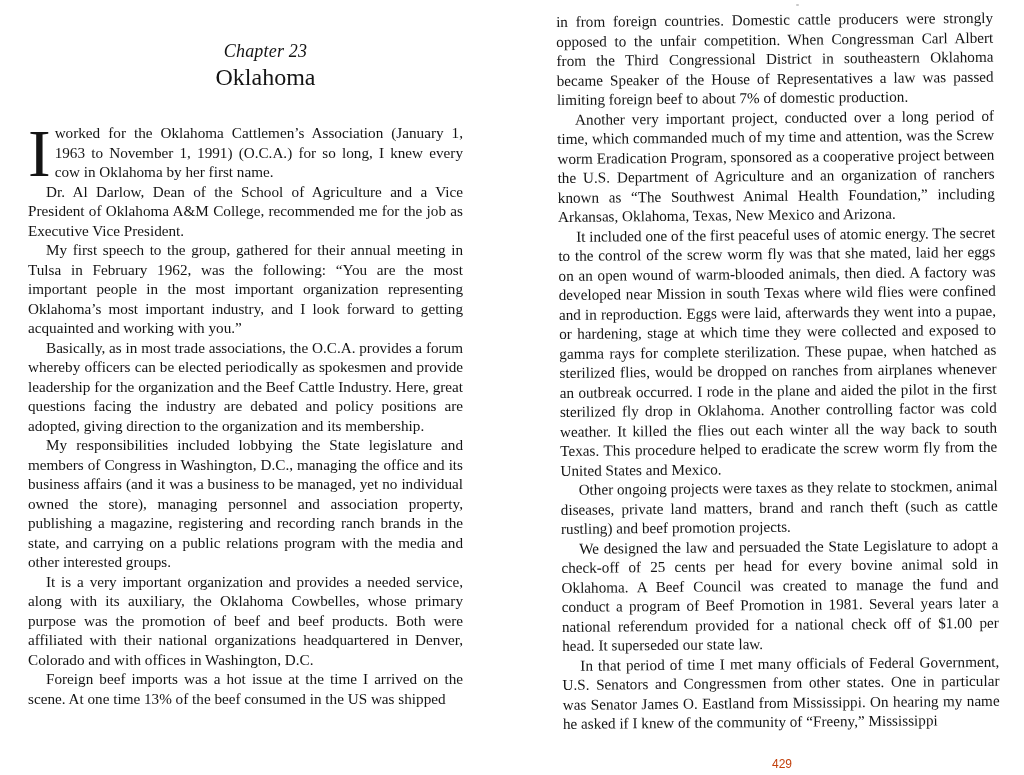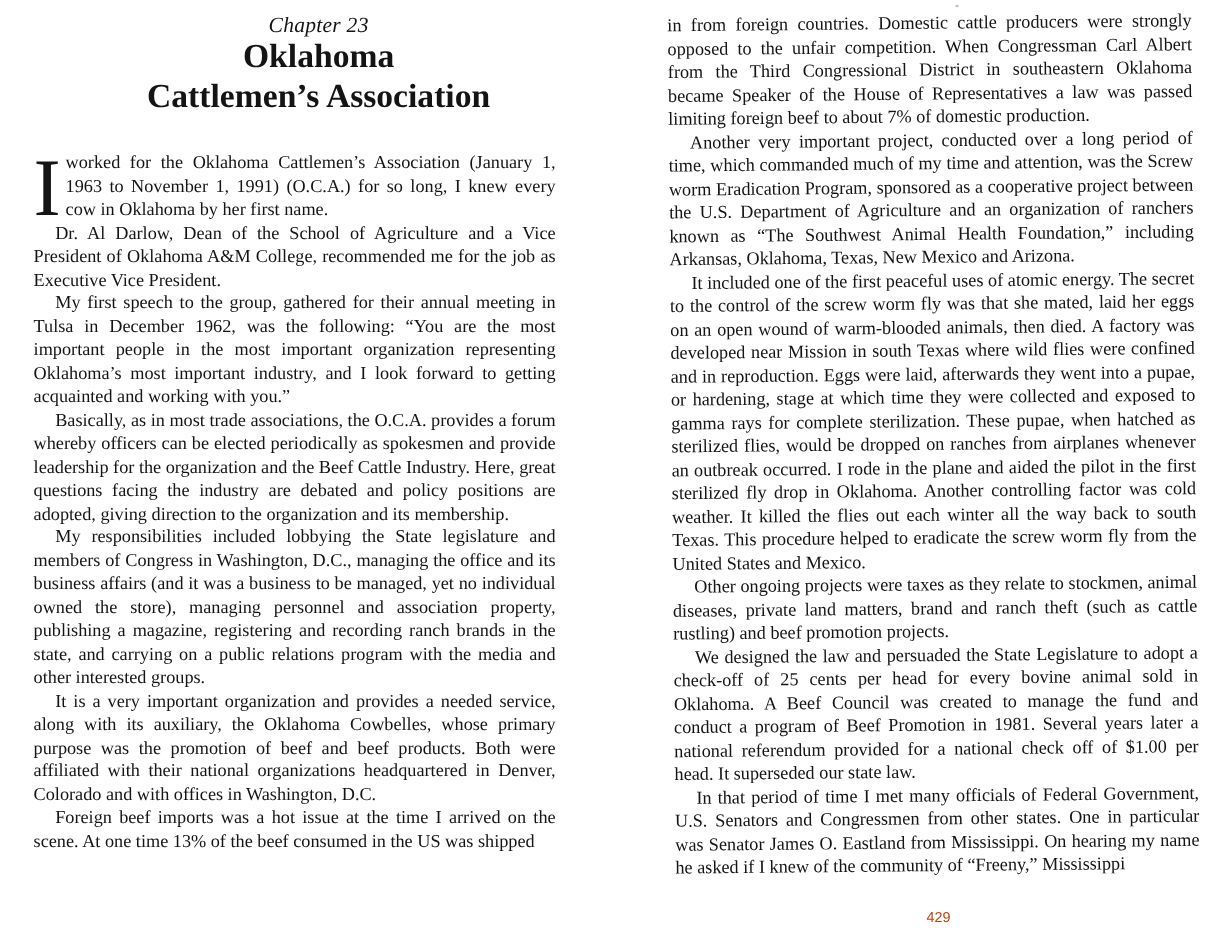--- a/index.html
+++ b/index.html
@@ -1,45 +1,44 @@
 <!DOCTYPE html>
 <html><head>
 <meta charset="utf-8">
 <style>
   html, body { margin: 0; padding: 0; background: #ffffff; }
   body { width: 1024px; height: 775px; position: relative; overflow: hidden; color: #111; }
   .page { position: absolute; top: 0; font-family: "Liberation Serif", serif; font-size: 15.2px; line-height: 19.5px; color: #141414; }
   .left-page { left: 28px; width: 435px; }
   .right-page { left: 556px; width: 437px; top: 12px; transform: rotate(-0.55deg); transform-origin: left top; }
-  .chapter-header { text-align: center; margin-left: 0px; padding-top: 10px; }
+  .chapter-header { text-align: center; margin-left: 0px; padding-top: 40px; }
   .chapter-label { font-style: italic; font-size: 18px; line-height: 22px; letter-spacing: 0.2px; margin-left: 40px; }
-  .chapter-title { font-weight: bold; font-size: 28px; line-height: 31px; margin-left: 40px; }
+  .chapter-title { font-weight: normal; font-size: 24px; line-height: 31px; margin-left: 40px; }
   .chapter-title.second { margin-top: 2px; }
   .body-text { margin-top: 30px; }
   p { margin: 0; text-align: justify; text-indent: 18px; }
   p.first { text-indent: 0; }
   .drop-cap { float: left; font-size: 68px; line-height: 56px; margin: 2px 4px 0 0; font-weight: normal; }
   .right-page p { text-indent: 18px; }
   .right-page p.cont { text-indent: 0; }
   .page-number { position: absolute; left: 772px; top: 757px; font-family: "Liberation Sans", sans-serif; font-size: 12px; color: #c2410c; }
   .speck { position: absolute; left: 796px; top: 4px; width: 3px; height: 2px; background: #c9c9c9; border-radius: 1px; }
 </style>
 </head>
 <body>
 
 <div class="page left-page">
   <div class="chapter-header">
     <div class="chapter-label">Chapter 23</div>
     <div class="chapter-title">Oklahoma</div>
-    <div class="chapter-title second">Cattlemen’s Association</div>
   </div>
   <div class="body-text">
     <p class="first"><span class="drop-cap">I</span><span> worked for the Oklahoma Cattlemen’s Association (January 1, 1963 to November 1, 1991) (O.C.A.) for so long, I knew every cow in Oklahoma by her first name.</span></p>
     <p>Dr. Al Darlow, Dean of the School of Agriculture and a Vice President of Oklahoma A&amp;M College, recommended me for the job as Executive Vice President.</p>
-    <p>My first speech to the group, gathered for their annual meeting in Tulsa in December 1962, was the following: “You are the most important people in the most important organization representing Oklahoma’s most important industry, and I look forward to getting acquainted and working with you.”</p>
+    <p>My first speech to the group, gathered for their annual meeting in Tulsa in February 1962, was the following: “You are the most important people in the most important organization representing Oklahoma’s most important industry, and I look forward to getting acquainted and working with you.”</p>
     <p>Basically, as in most trade associations, the O.C.A. provides a forum whereby officers can be elected periodically as spokesmen and provide leadership for the organization and the Beef Cattle Industry. Here, great questions facing the industry are debated and policy positions are adopted, giving direction to the organization and its membership.</p>
     <p>My responsibilities included lobbying the State legislature and members of Congress in Washington, D.C., managing the office and its business affairs (and it was a business to be managed, yet no individual owned the store), managing personnel and association property, publishing a magazine, registering and recording ranch brands in the state, and carrying on a public relations program with the media and other interested groups.</p>
     <p>It is a very important organization and provides a needed service, along with its auxiliary, the Oklahoma Cowbelles, whose primary purpose was the promotion of beef and beef products. Both were affiliated with their national organizations headquartered in Denver, Colorado and with offices in Washington, D.C.</p>
     <p>Foreign beef imports was a hot issue at the time I arrived on the scene. At one time 13% of the beef consumed in the US was shipped</p>
   </div>
 </div>
 
 <div class="speck"></div>
 
 <div class="page right-page">

